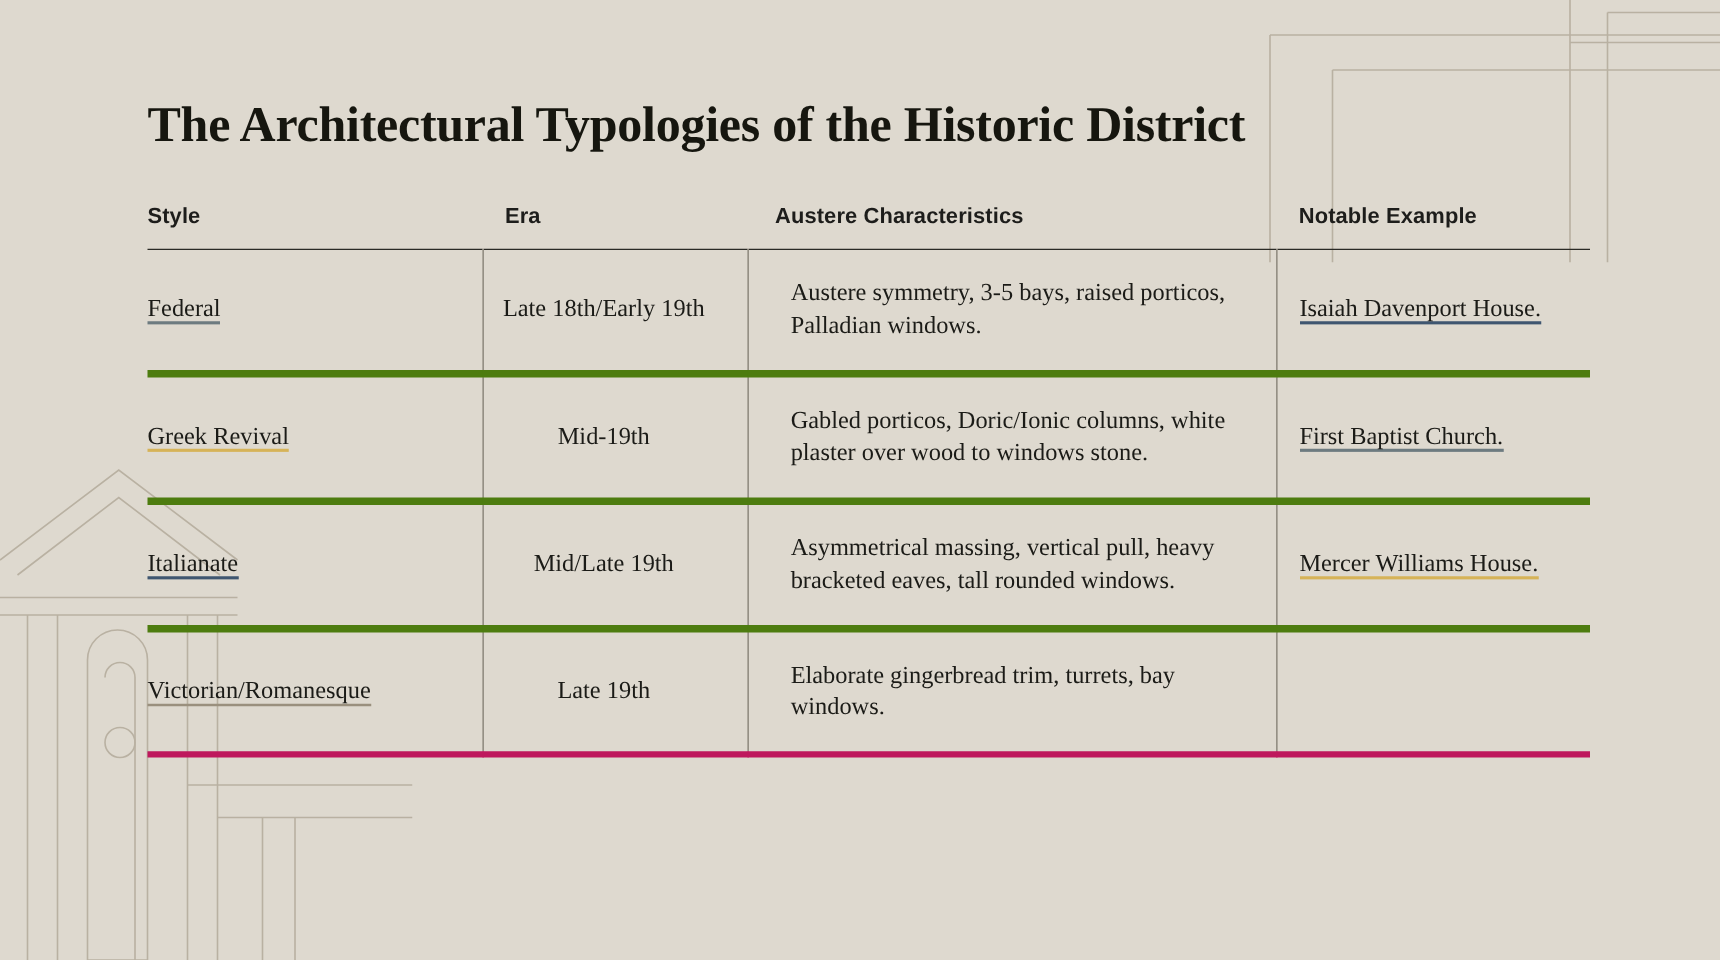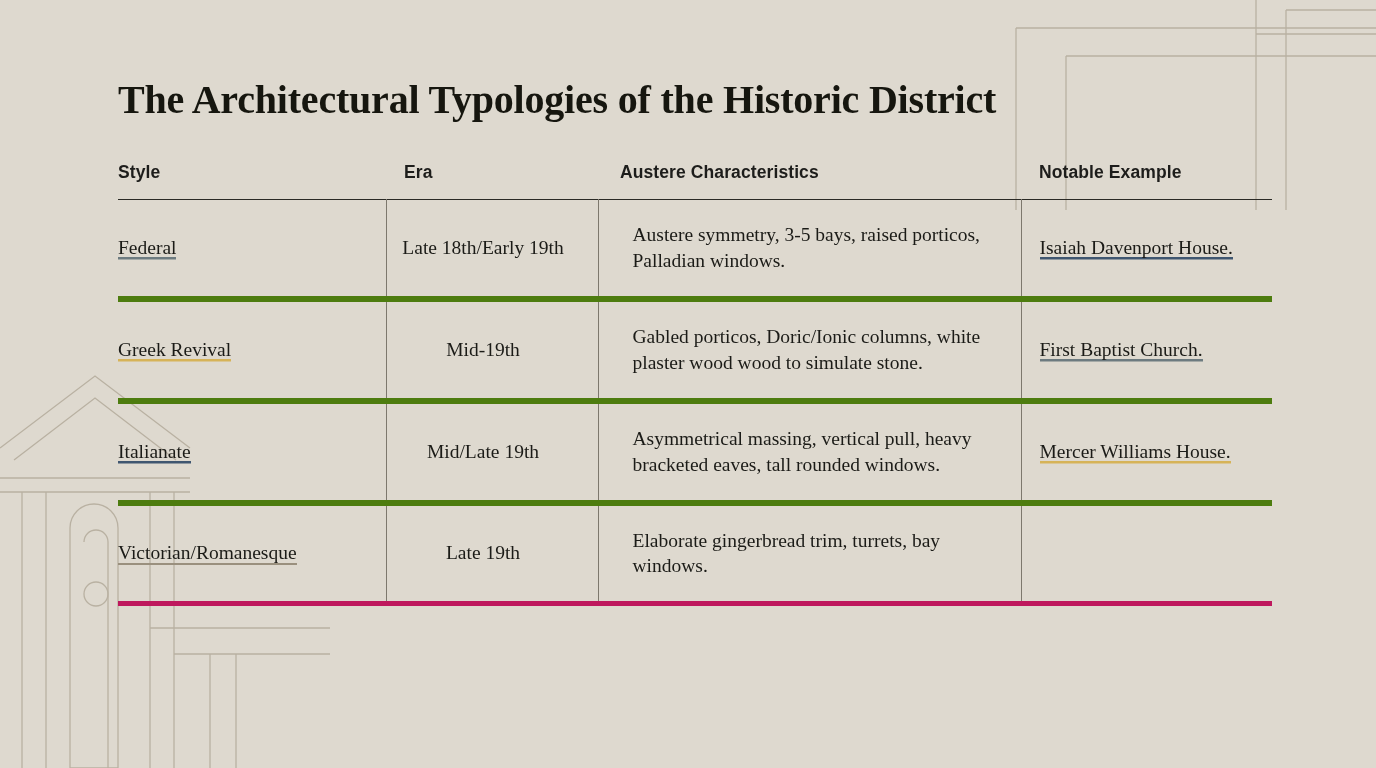--- a/index.html
+++ b/index.html
@@ -166,21 +166,21 @@
           <span class="hl hl-navy">Isaiah Davenport House.</span>
         </td>
       </tr>
 
 
       <tr>
         <td class="cell-style">
           <span class="hl hl-gold">Greek Revival</span>
         </td>
         <td class="cell-era">Mid-19th</td>
-        <td class="cell-char">Gabled porticos, Doric/Ionic columns, white plaster wood wood to simulate stone.</td>
+        <td class="cell-char">Gabled porticos, Doric/Ionic columns, white plaster over wood to windows stone.</td>
         <td class="cell-ex">
           <span class="hl hl-slate">First Baptist Church.</span>
         </td>
       </tr>
 
       <tr>
         <td class="cell-style">
           <span class="hl hl-navy">Italianate</span>
         </td>
         <td class="cell-era">Mid/Late 19th</td>

